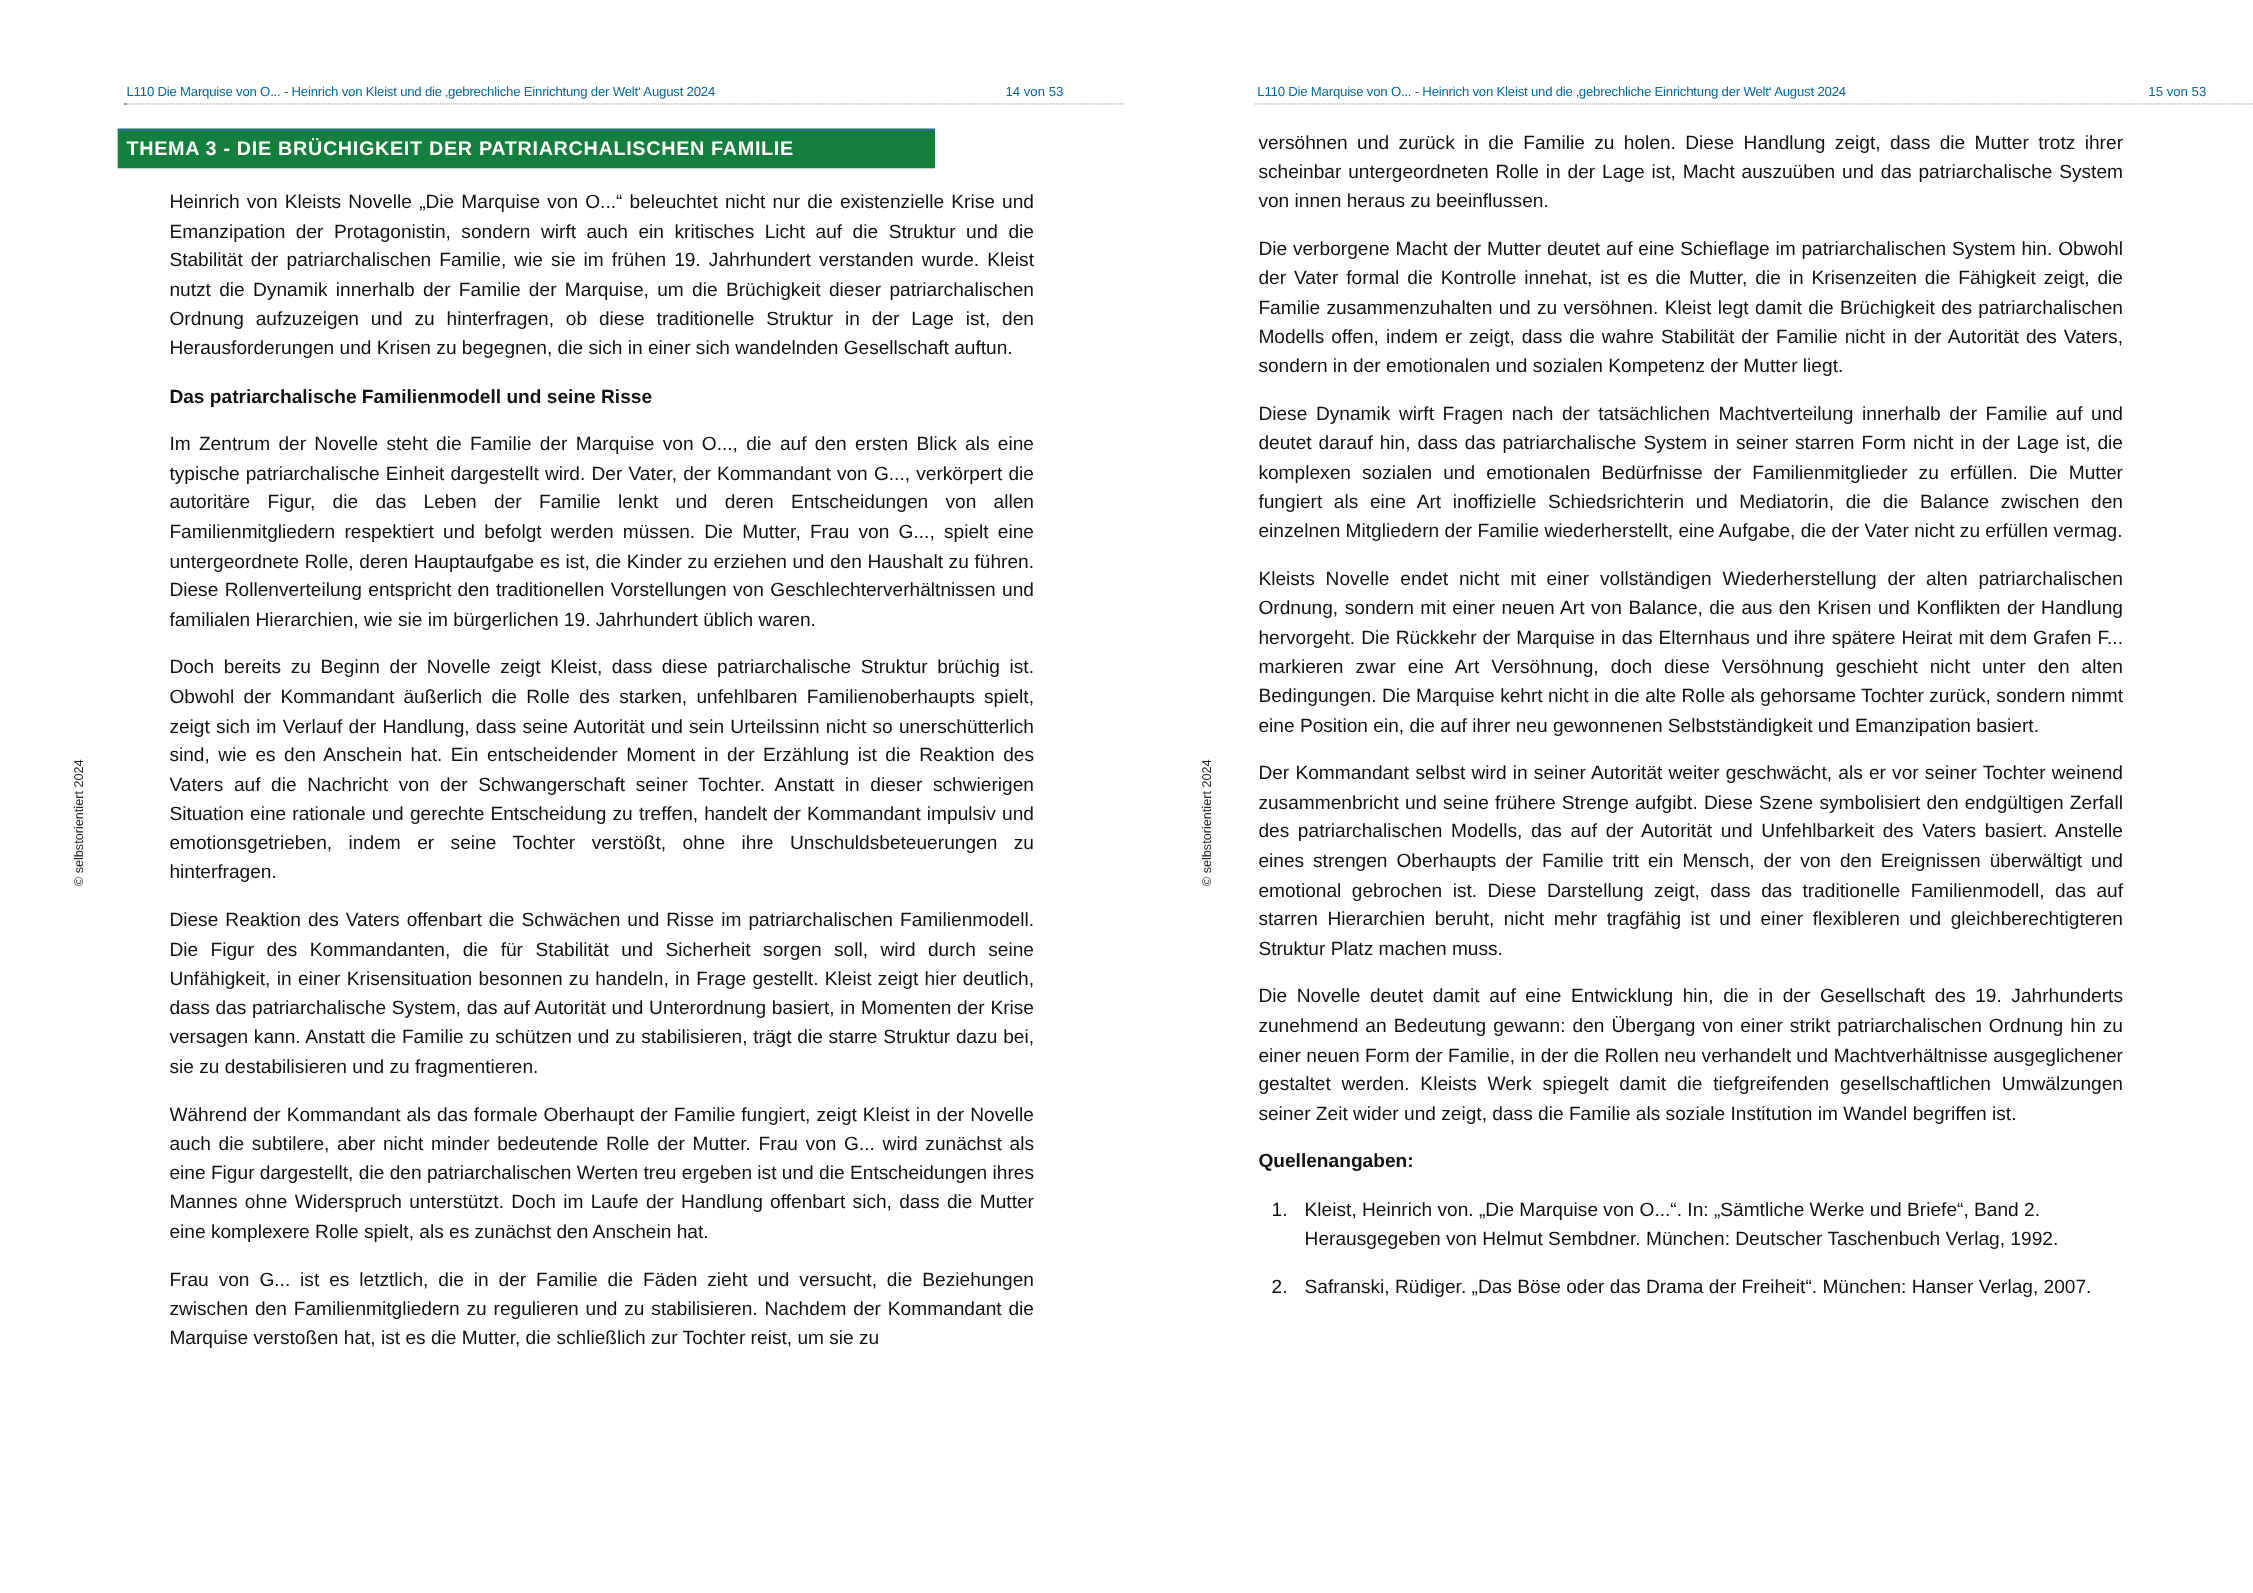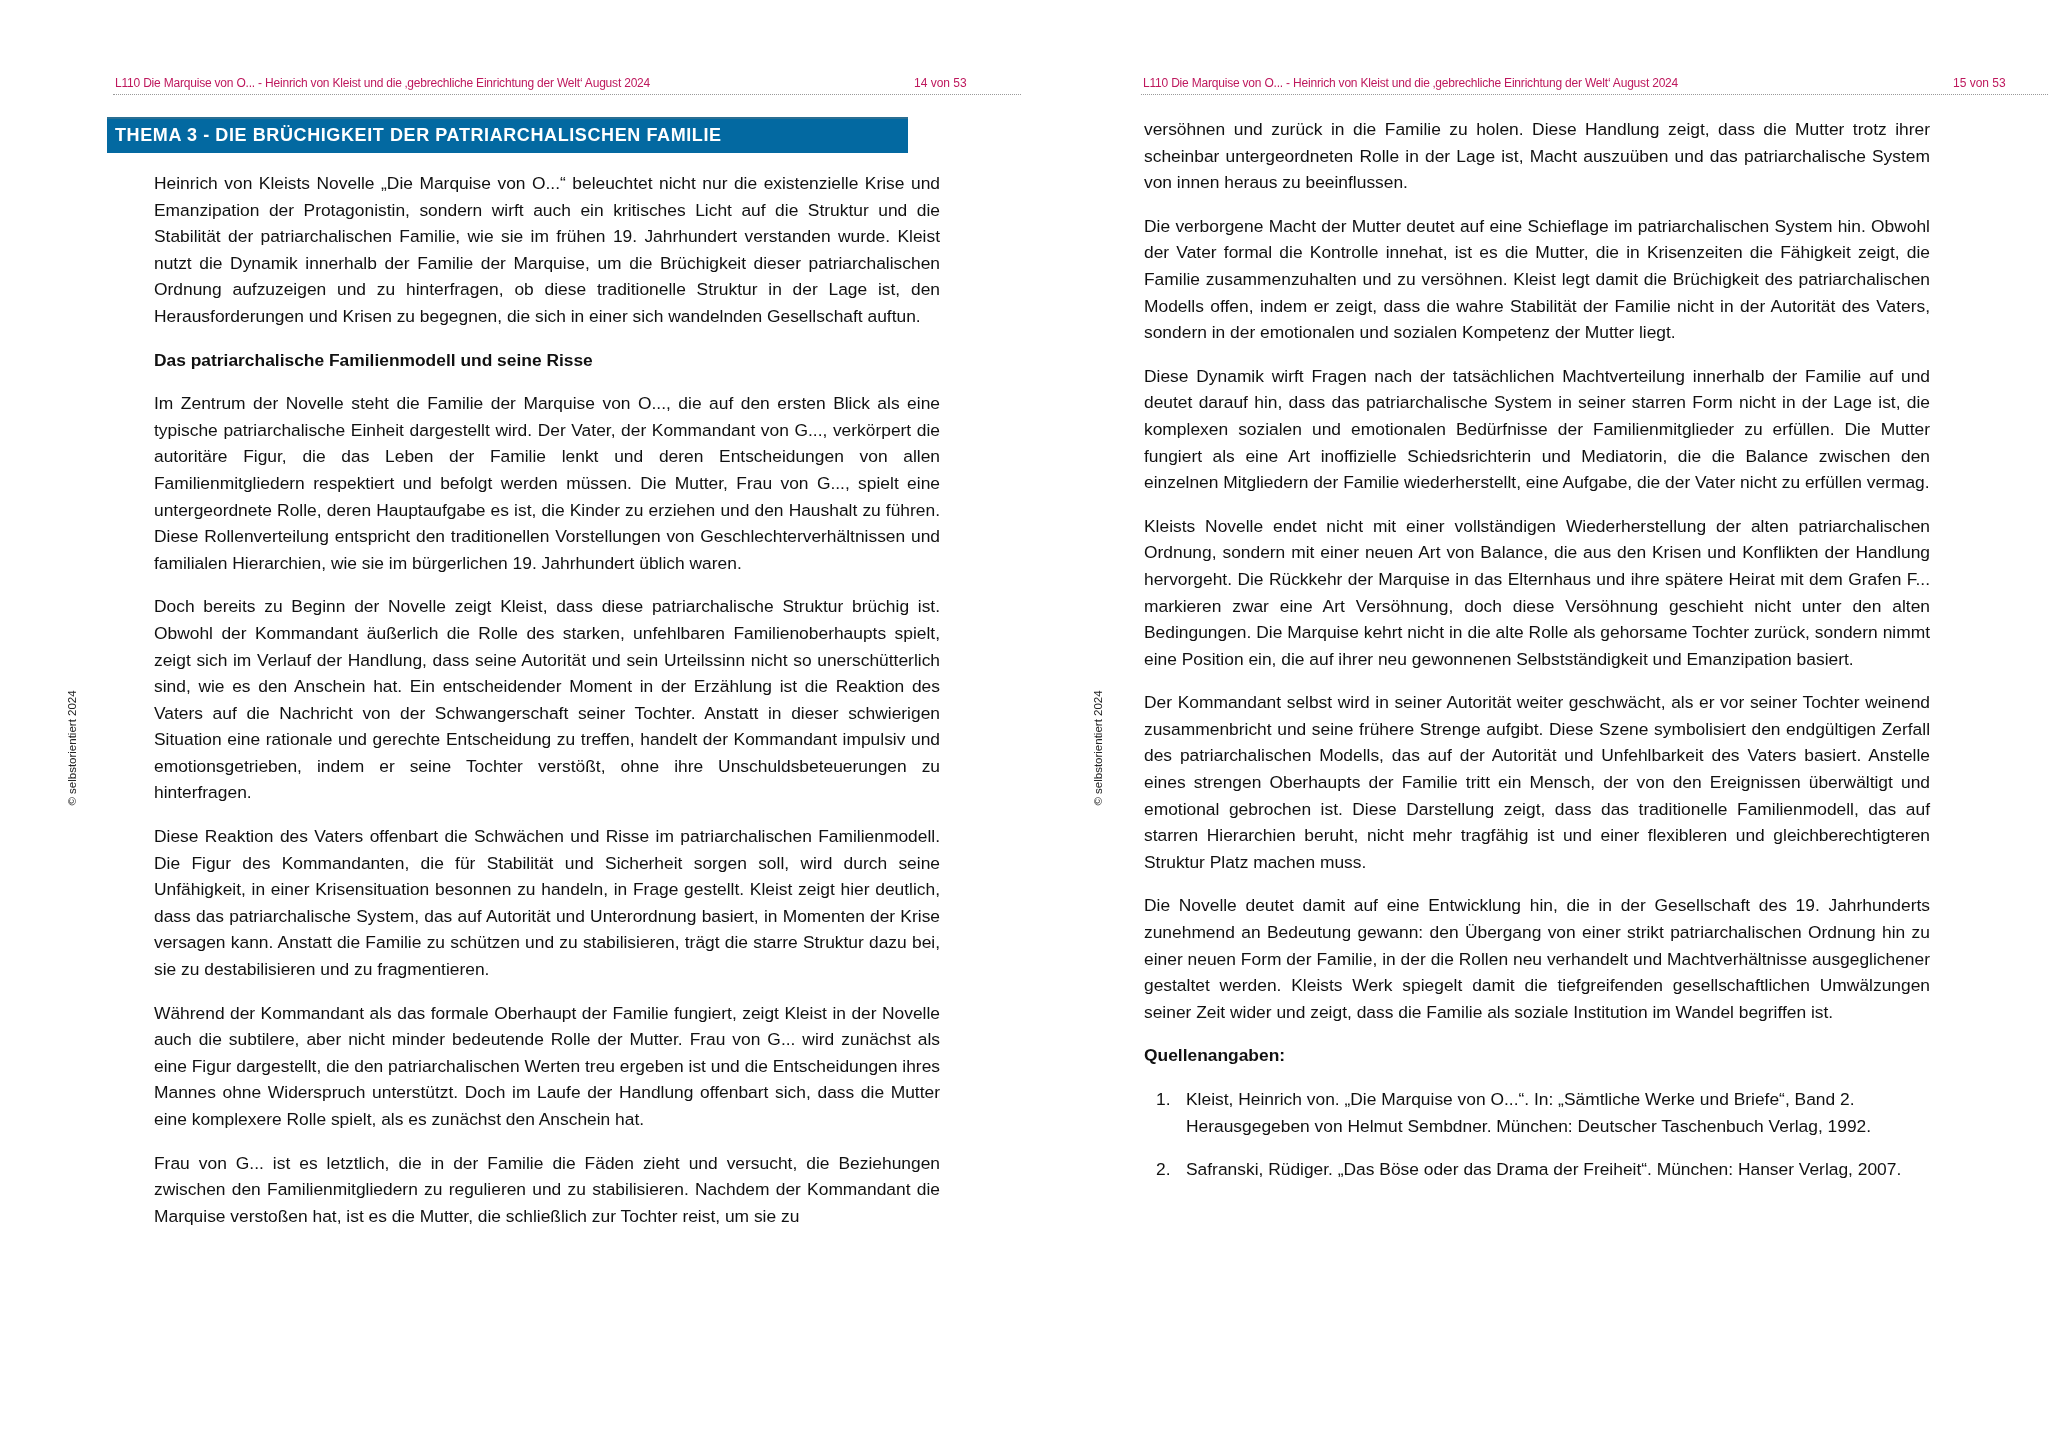--- a/index.html
+++ b/index.html
@@ -4,36 +4,36 @@
 <style>
   html, body { margin: 0; padding: 0; background: #ffffff; }
   body { width: 2048px; height: 1448px; position: relative; overflow: hidden;
          font-family: "Liberation Sans", sans-serif; color: #111; }
   .page { position: absolute; top: 0; height: 1448px; }
   #page-left { left: 0; width: 1024px; }
   #page-right { left: 1024px; width: 1024px; }
 
   .running-head { position: absolute; top: 74px; height: 20px;
                   border-bottom: 1px dotted #9a9a9a; font-size: 12px;
-                  font-family: "Liberation Sans Narrow","Liberation Sans", sans-serif; color: #be185d; }
+                  font-family: "Liberation Sans Narrow","Liberation Sans", sans-serif; color: #0369a1; }
   .running-head .title { position: absolute; left: 2px; top: 2px; white-space: nowrap; letter-spacing: -0.2px; }
   .running-head .pageno { position: absolute; top: 2px; white-space: nowrap; }
   #page-left .running-head { left: 113px; width: 908px; }
   #page-left .running-head .pageno { left: 801px; }
   #page-right .running-head { left: 117px; width: 907px; }
   #page-right .running-head .pageno { left: 800px; margin-left: 12px; }
 
   .sidebar-copyright { position: absolute; top: 678px; width: 14px; height: 140px; }
   .sidebar-copyright span { position: absolute; left: 50%; top: 50%; transform: translate(-50%,-50%) rotate(-90deg);
                             white-space: nowrap; font-size: 11.5px; color: #222; }
   #page-left .sidebar-copyright { left: 65px; }
   #page-right .sidebar-copyright { left: 67px; }
 
-  .banner { position: absolute; left: 107px; top: 117px; width: 801px; height: 36px;
-            background: #0369a1; border-top: 2px solid #2a6f93; box-sizing: border-box; }
+  .banner { position: absolute; left: 107px; top: 117px; width: 743px; height: 36px;
+            background: #15803d; border-top: 2px solid #2a6f93; box-sizing: border-box; }
   .banner span { position: absolute; left: 8px; top: 6px; color: #fff; font-weight: bold;
                  font-size: 18px; letter-spacing: 0.6px; white-space: nowrap; }
 
   .body { position: absolute; width: 786px; font-size: 17.4px; line-height: 26.6px; }
   #page-left .body { left: 114px; top: 170px; margin-left: 40px; }
   #page-right .body { left: 120px; top: 116px; }
   .body p { margin: 0 0 17px 0; text-align: justify; }
   .body h3 { margin: 0 0 17px 0; font-size: 17.4px; font-weight: bold; line-height: 26.6px; }
 
   .refs { margin: 0; padding: 0; list-style: none; }

